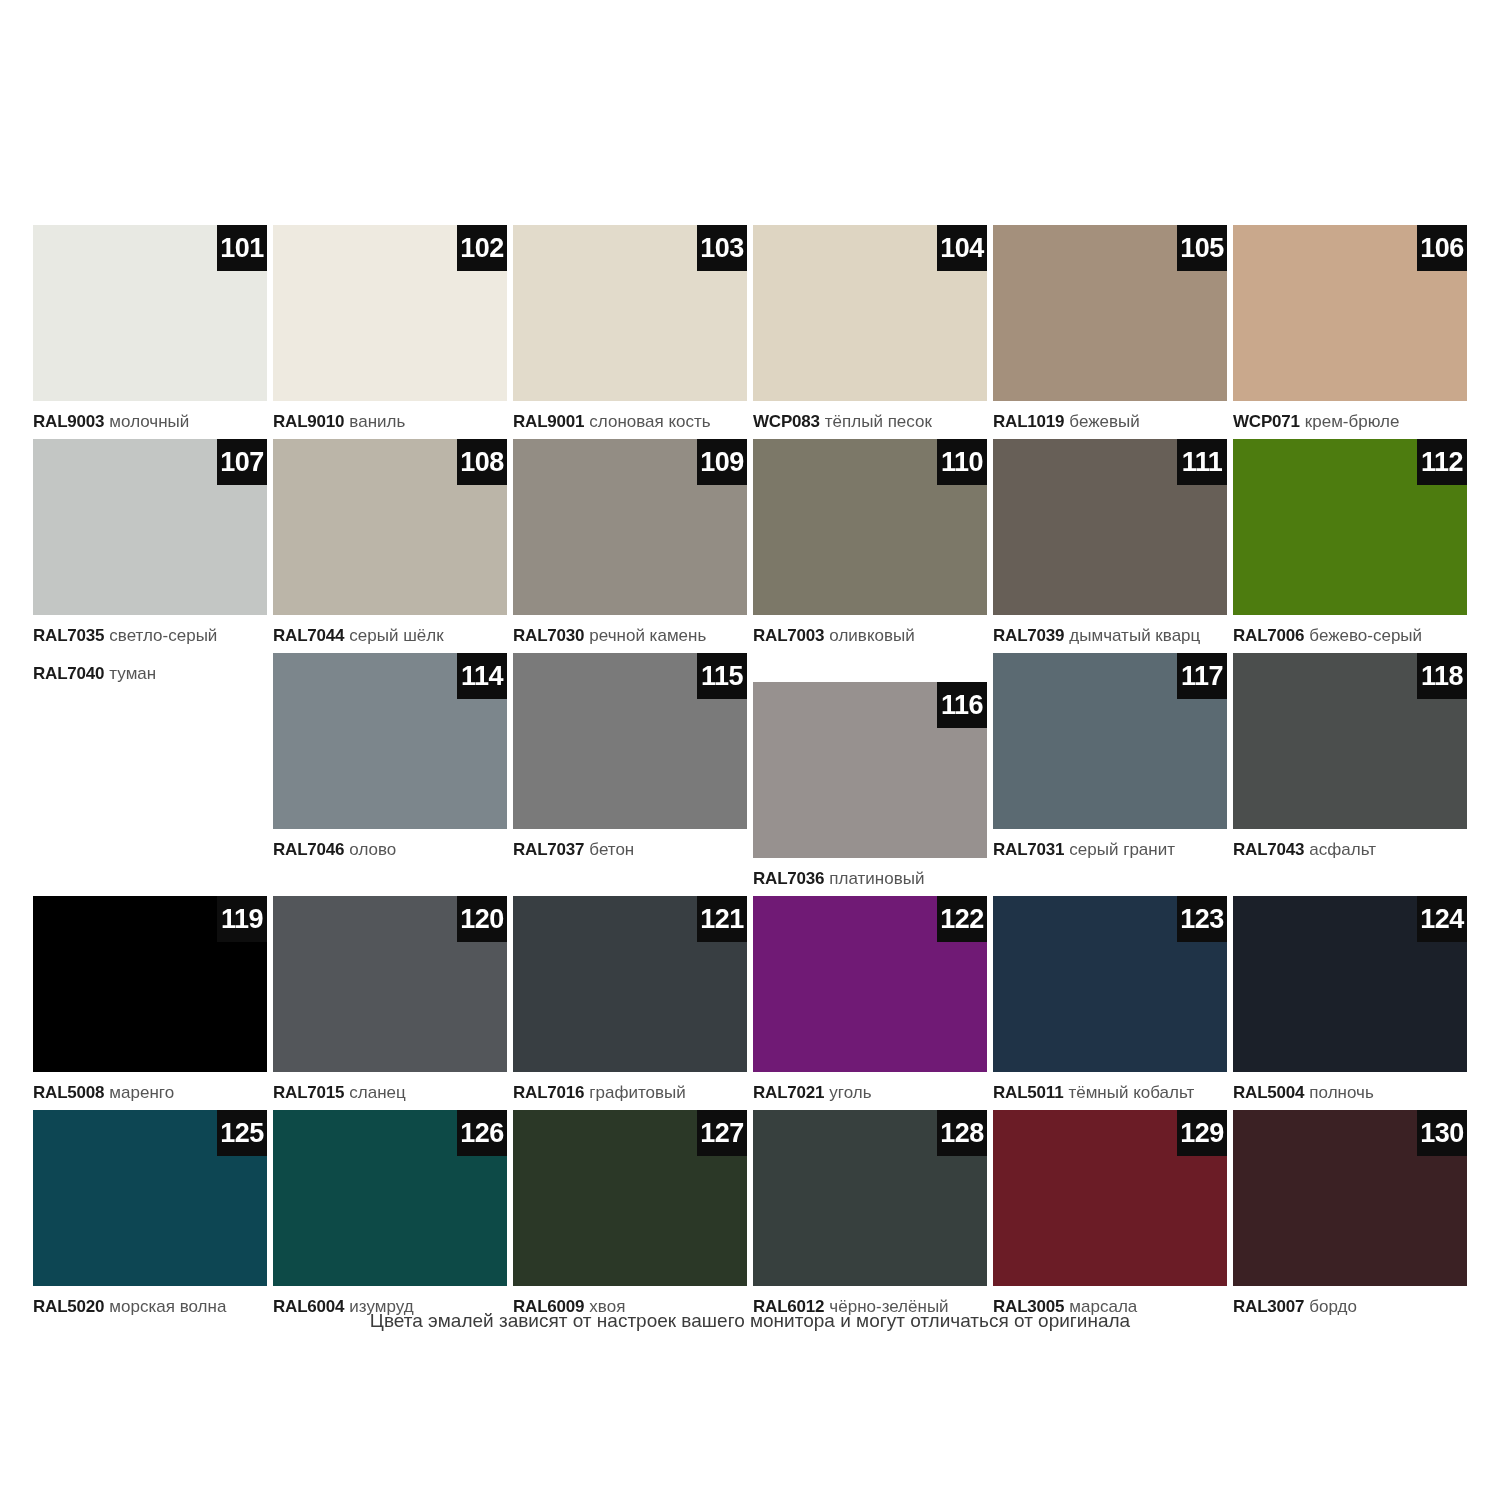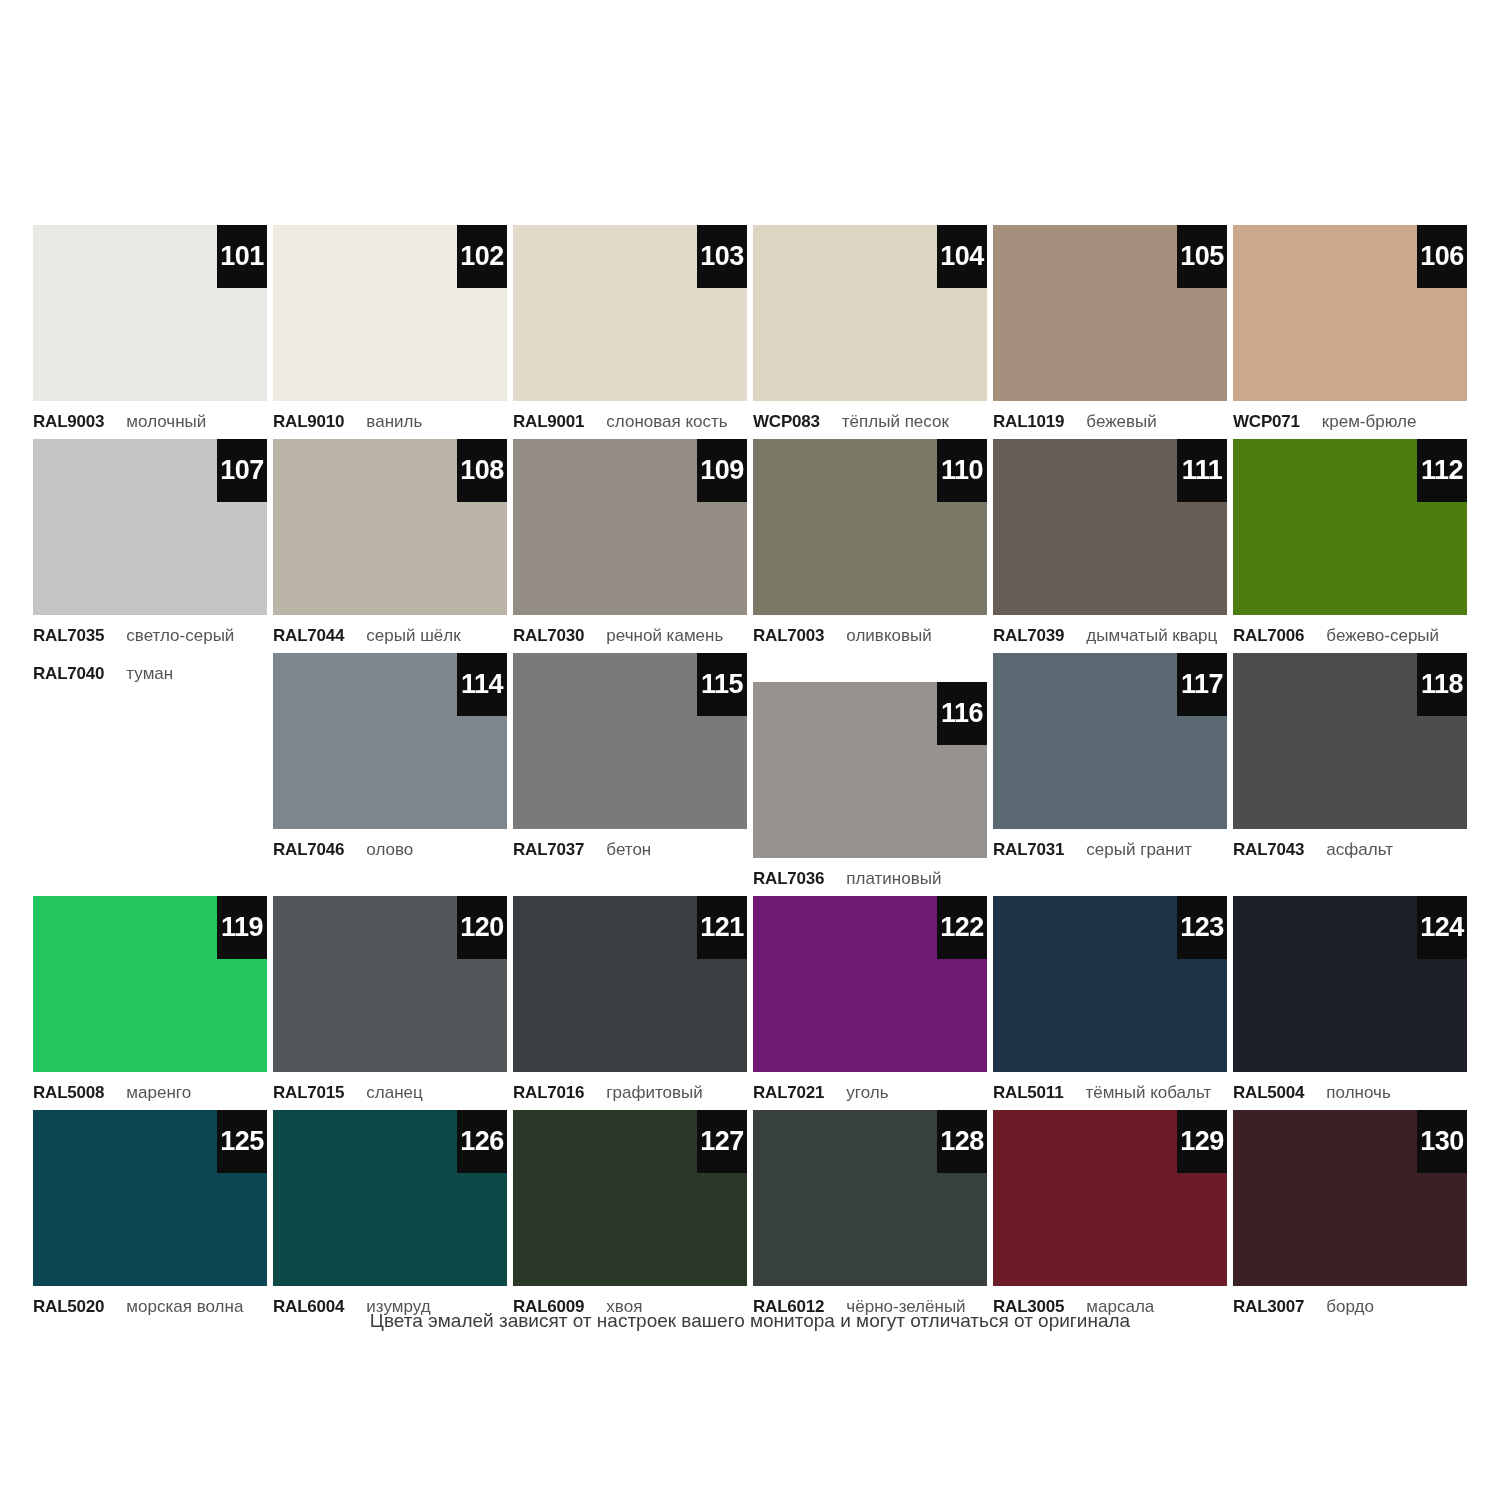--- a/index.html
+++ b/index.html
@@ -45,21 +45,21 @@
     width: 100%;
     height: 176px;
     box-sizing: border-box;
   }
 
   .swatch-number {
     position: absolute;
     top: 0;
     right: 0;
     width: 50px;
-    height: 63px;
+    height: 46px;
     background: #0d0d0d;
     color: #ffffff;
     font-family: "Liberation Sans", sans-serif;
     font-size: 27px;
     font-weight: 700;
     letter-spacing: -0.5px;
     display: flex;
     align-items: center;
     justify-content: center;
     line-height: 1;
@@ -75,21 +75,21 @@
 
   .swatch-code {
     font-weight: 700;
     color: #1b1b1b;
     letter-spacing: -0.2px;
   }
 
   .swatch-name {
     font-weight: 400;
     color: #555555;
-    margin-left: 22px;
+    margin-left: 5px;
     text-align: right;
   }
 
   #palette-footnote {
     position: absolute;
     left: 0;
     right: 0;
     top: 1308px;
     text-align: center;
     font-family: "Liberation Sans", sans-serif;
@@ -203,21 +203,21 @@
         </div>
         <div class="swatch-caption"><span class="swatch-code">RAL7031</span><span class="swatch-name">серый гранит</span></div>
       </div>
       <div class="swatch-cell">
         <div class="swatch-chip" style="background: rgb(75, 78, 77);">
           <div class="swatch-number">118</div>
         </div>
         <div class="swatch-caption"><span class="swatch-code">RAL7043</span><span class="swatch-name">асфальт</span></div>
       </div>
       <div class="swatch-cell">
-        <div class="swatch-chip" style="background: #22c55e;">
+        <div class="swatch-chip" style="background: #000000;">
           <div class="swatch-number">119</div>
         </div>
         <div class="swatch-caption"><span class="swatch-code">RAL5008</span><span class="swatch-name">маренго</span></div>
       </div>
       <div class="swatch-cell">
         <div class="swatch-chip" style="background: rgb(83, 86, 90);">
           <div class="swatch-number">120</div>
         </div>
         <div class="swatch-caption"><span class="swatch-code">RAL7015</span><span class="swatch-name">сланец</span></div>
       </div>

